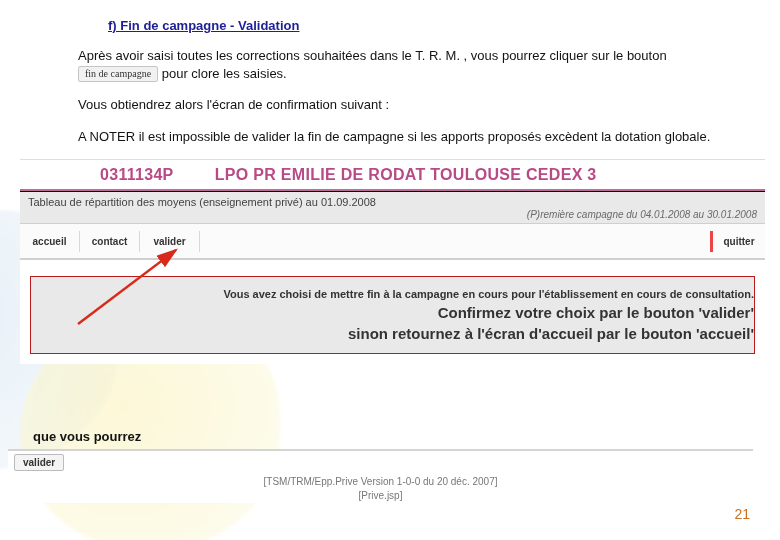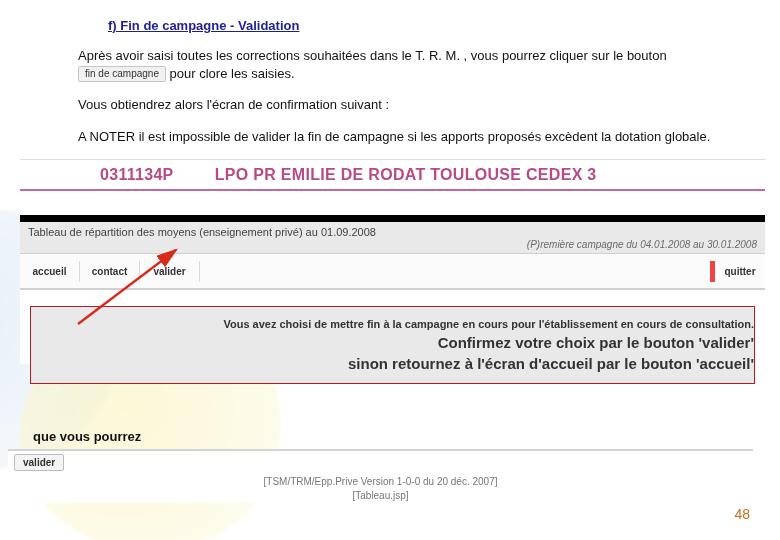--- a/index.html
+++ b/index.html
@@ -29,21 +29,21 @@
     text-decoration: underline;
     margin: 0 0 14px 30px;
   }
   .para { color: #131313; font-size: 13px; line-height: 1.35; margin-bottom: 14px; }
   .btn-fin {
     display: inline-block;
     background: #f1f1f1;
     border: 1px solid #c6c6c6;
     padding: 1px 6px;
     font-size: 10px;
-    font-family: Liberation Sans, sans-serif;
+    font-family: Liberation Serif, serif;
     color: #333;
     vertical-align: middle;
     border-radius: 2px;
     line-height: 1.2;
   }
   .screenshot {
     margin-left: -58px;
     width: 745px;
     background: #fff;
     border-top: 1px solid #ddd;
@@ -54,26 +54,25 @@
     color: #b94a85;
     font-weight: bold;
     font-size: 16px;
     padding: 6px 0 3px 80px;
     letter-spacing: 0.3px;
   }
   .school-code { display: inline-block; width: 110px; }
   .pink-rule { height: 2px; background: #c06a9b; margin: 2px 0 0 0; }
   .trm-bar {
     background: #e9e9e9;
-    border-top: 7px solid #000000;
+    border-top: 1px solid #000000;
     border-bottom: 1px solid #cfcfcf;
     padding: 4px 8px 3px 8px;
     color: #424242;
     font-size: 11px;
-    margin-top: 24px;
   }
   .trm-bar .sub {
     text-align: right;
     color: #6a6a6a;
     font-style: italic;
     font-size: 10px;
     margin-top: 1px;
   }
   .nav-tabs {
     display: flex;
@@ -85,21 +84,21 @@
     background: #fbfbfb;
     height: 36px;
   }
   .nav-tabs .tab {
     width: 60px;
     text-align: center;
     padding: 5px 0;
     border-right: 1px solid #d8d8d8;
   }
   .nav-tabs .spacer { flex: 1; }
-  .nav-tabs .quitter { width: 55px; text-align: center; padding: 5px 0; border-left: 5px solid #ef4444; }
+  .nav-tabs .quitter { width: 55px; text-align: center; padding: 5px 0; border-left: 3px solid #ef4444; }
   .big-box {
     margin: 16px 10px 0 10px;
     border: 1px solid #b91c1c;
     background: #e9e9e9;
     height: 78px;
     display: flex;
     flex-direction: column;
     justify-content: center;
     align-items: flex-end;
     color: #333;
@@ -218,18 +217,18 @@
   <div style="width:150px">
     <div class="footer-text">que vous pourrez</div>
   </div>
 </div>
 
 <div style="position:absolute; left:20px; top:445px; width:745px;">
   <div class="valider-bar">
     <span class="btn-valider">valider</span>
     <div class="footer-meta">
       <div>[TSM/TRM/Epp.Prive Version 1-0-0 du 20 déc. 2007]</div>
-      <div>[Tableau.jsp]</div>
+      <div>[Prive.jsp]</div>
     </div>
   </div>
 </div>
 
-<div class="page-num">48</div>
+<div class="page-num">21</div>
 
 </body></html>

